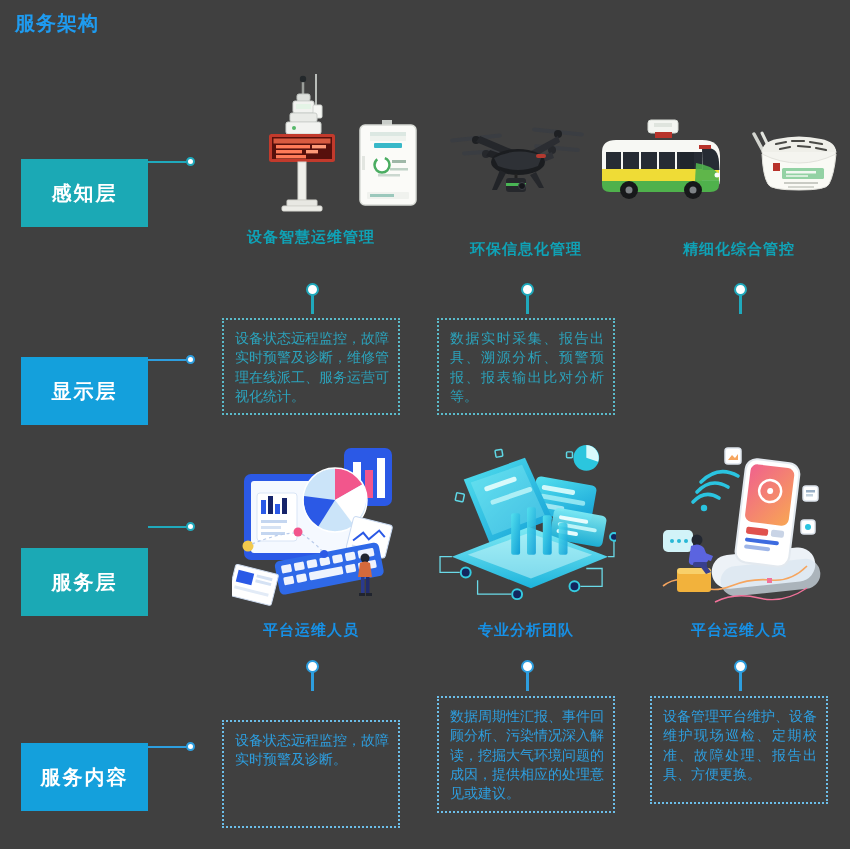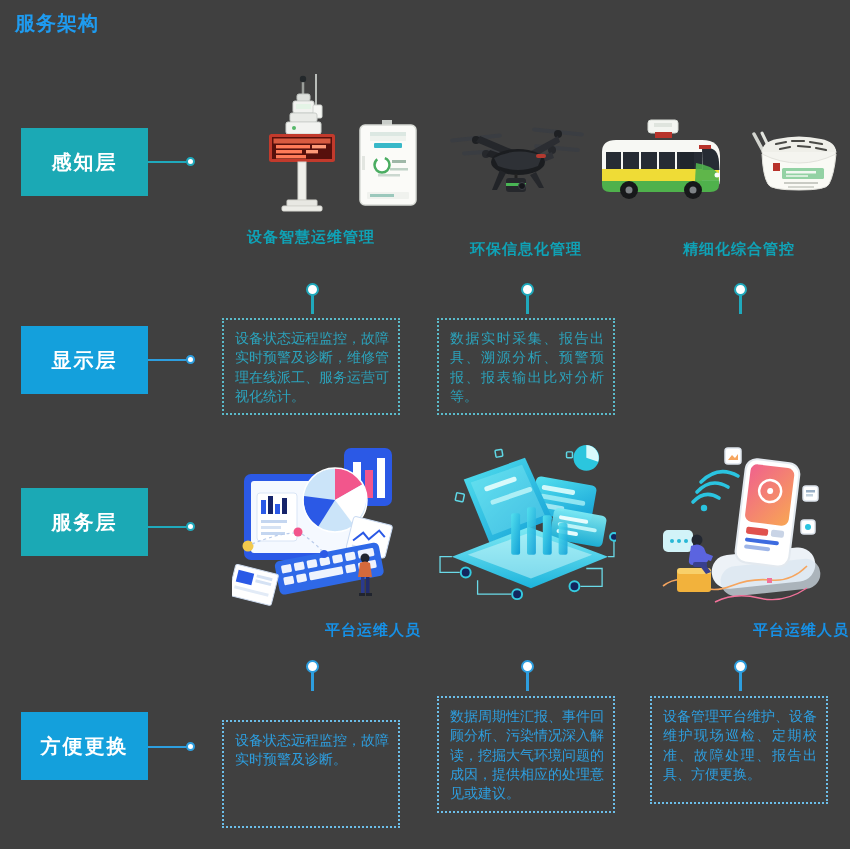--- a/index.html
+++ b/index.html
@@ -2,32 +2,32 @@
 <html><head>
 <meta charset="utf-8">
 <style>
   html,body{margin:0;padding:0;background:#fff;}
   body{font-family:"Liberation Sans","DejaVu Sans",sans-serif;}
   .canvas{position:relative;width:850px;height:849px;background:#404040;overflow:hidden;}
 
   .page-title{position:absolute;left:15px;top:10px;font-size:20px;font-weight:bold;color:#1E9BF0;letter-spacing:1px;}
 
   .layer-box{position:absolute;left:21px;width:127px;height:68px;display:flex;align-items:center;justify-content:center;
-    color:#fff;font-size:20px;font-weight:bold;letter-spacing:2px;}
+    color:#fff;font-size:20px;font-weight:bold;letter-spacing:2px;margin-top:31px;}
   .teal-bg{background:#1BA9B5;}
   .blue-bg{background:#14A0DC;}
 
   .connector{position:absolute;left:148px;width:47px;height:9px;display:flex;align-items:center;}
   .c-line{flex:1;height:2px;}
   .c-dot{width:9px;height:9px;border-radius:50%;border:2px solid;background:#fff;box-sizing:border-box;}
   .connector.teal .c-line{background:#1FA9BC;} .connector.teal .c-dot{border-color:#1FA9BC;}
   .connector.blue .c-line{background:#2D9EDF;} .connector.blue .c-dot{border-color:#2D9EDF;}
 
   .col-header{position:absolute;width:220px;text-align:center;font-size:15px;font-weight:bold;color:#0FA2B6;letter-spacing:1px;}
-  .team-label{position:absolute;width:220px;text-align:right;font-size:15px;font-weight:bold;color:#1690E6;letter-spacing:1px;}
+  .team-label{position:absolute;width:220px;text-align:center;font-size:15px;font-weight:bold;color:#1690E6;letter-spacing:1px;}
 
   .pin{position:absolute;width:14px;display:flex;flex-direction:column;align-items:center;}
   .pin-circle{width:13px;height:13px;border-radius:50%;border:2.5px solid;background:#fff;box-sizing:border-box;}
   .pin-stem{width:3px;height:19px;margin-top:-1px;}
   .pin.teal .pin-circle{border-color:#1FA9BC;} .pin.teal .pin-stem{background:#1FA9BC;}
   .pin.blue .pin-circle{border-color:#2D9EDF;} .pin.blue .pin-stem{background:#2D9EDF;}
 
   .dash-box{position:absolute;width:178px;box-sizing:border-box;border:2px dotted;
     padding:9px 9px 7px 11px;font-size:14px;line-height:1.38;text-align:justify;font-weight:500;}
   .dash-box.teal{border-color:#5BBBCB;color:#2BA3BC;}
@@ -52,30 +52,30 @@
     </div>
 
   <div class="layer-box blue-bg" style="top:326px">
     <span>显示层</span>
   </div>
   <div class="connector blue" style="top:355px">
       <span class="c-line"></span>
       <span class="c-dot"></span>
     </div>
 
-  <div class="layer-box teal-bg" style="top:488px">
+  <div class="layer-box teal-bg" style="top:517px">
     <span>服务层</span>
   </div>
   <div class="connector teal" style="top:522px">
       <span class="c-line"></span>
       <span class="c-dot"></span>
     </div>
 
   <div class="layer-box blue-bg" style="top:712px">
-    <span>方便更换</span>
+    <span>服务内容</span>
   </div>
   <div class="connector blue" style="top:742px">
       <span class="c-line"></span>
       <span class="c-dot"></span>
     </div>
 
   <div class="art" style="left:256px;top:72px;width:92px;height:142px">
     <svg viewBox="0 0 92 142" width="92" height="142">
       <line x1="60" y1="2" x2="60" y2="38" stroke="#B9BDB9" stroke-width="2"></line>
       <line x1="47" y1="8" x2="47" y2="24" stroke="#9A9E9A" stroke-width="2.5"></line>
@@ -393,20 +393,21 @@
         <circle cx="42" cy="96" r="5.5" fill="#232832"></circle>
         <path d="M36 102 q8 -4 13 2 l4 10 q1 4 -3 5 l-12 2 q-5 0 -4 -6 z" fill="#5B64E0"></path>
         <path d="M48 108 l10 4 -2 5 -11 -3 z" fill="#5B64E0"></path>
         <rect x="38" y="118" width="14" height="5" rx="2" fill="#39408C"></rect>
         <path d="M50 120 l6 8 -5 2 -6 -8 z" fill="#39408C"></path>
       </g>
     </svg>
   </div>
 
   <div class="team-label" style="left:201px;top:621px">平台运维人员</div>
+  <div class="team-label" style="left:416px;top:621px">专业分析团队</div>
   <div class="team-label" style="left:629px;top:621px">平台运维人员</div>
 
   <div class="pin blue" style="left:305px;top:660px">
       <span class="pin-circle"></span>
       <span class="pin-stem"></span>
     </div>
   <div class="pin blue" style="left:520px;top:660px">
       <span class="pin-circle"></span>
       <span class="pin-stem"></span>
     </div>

